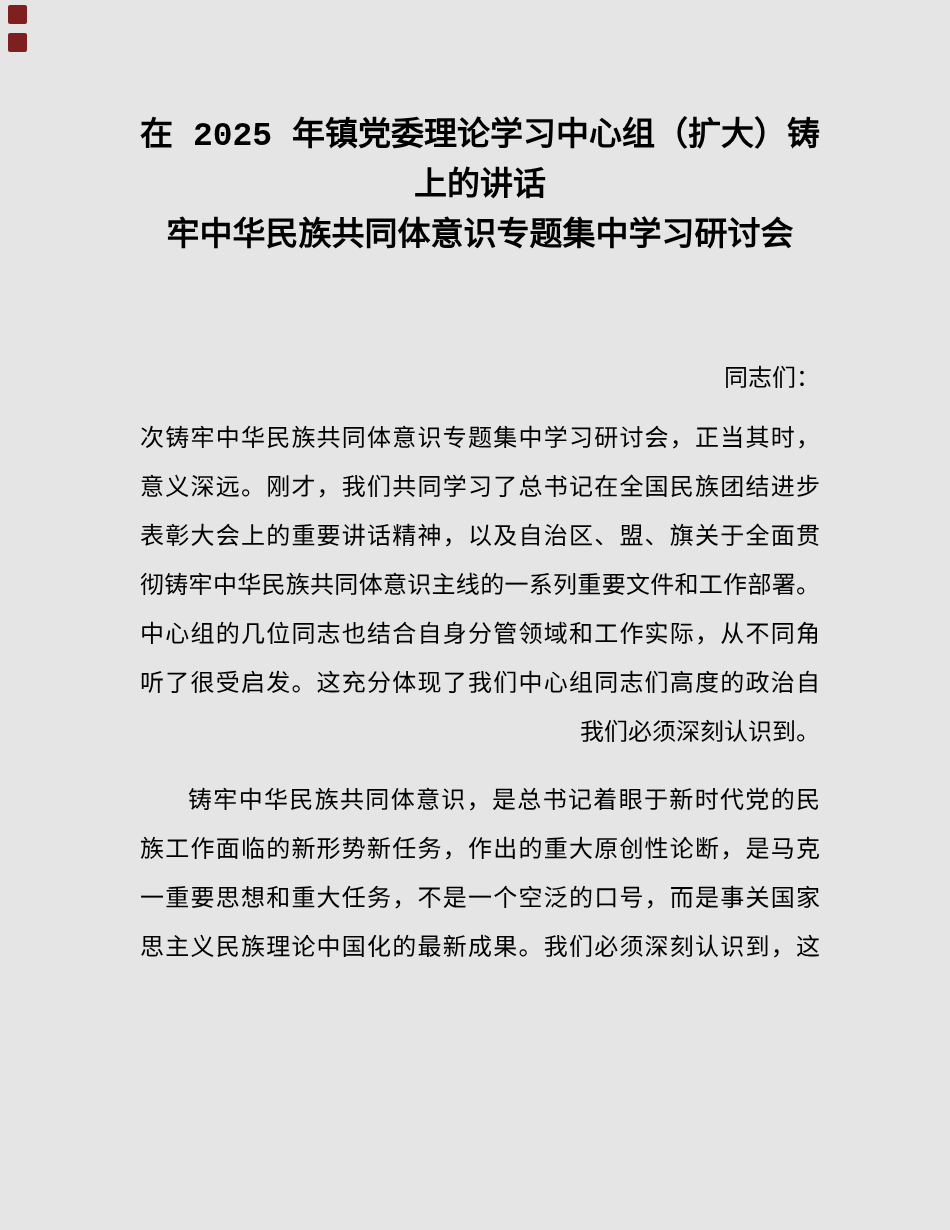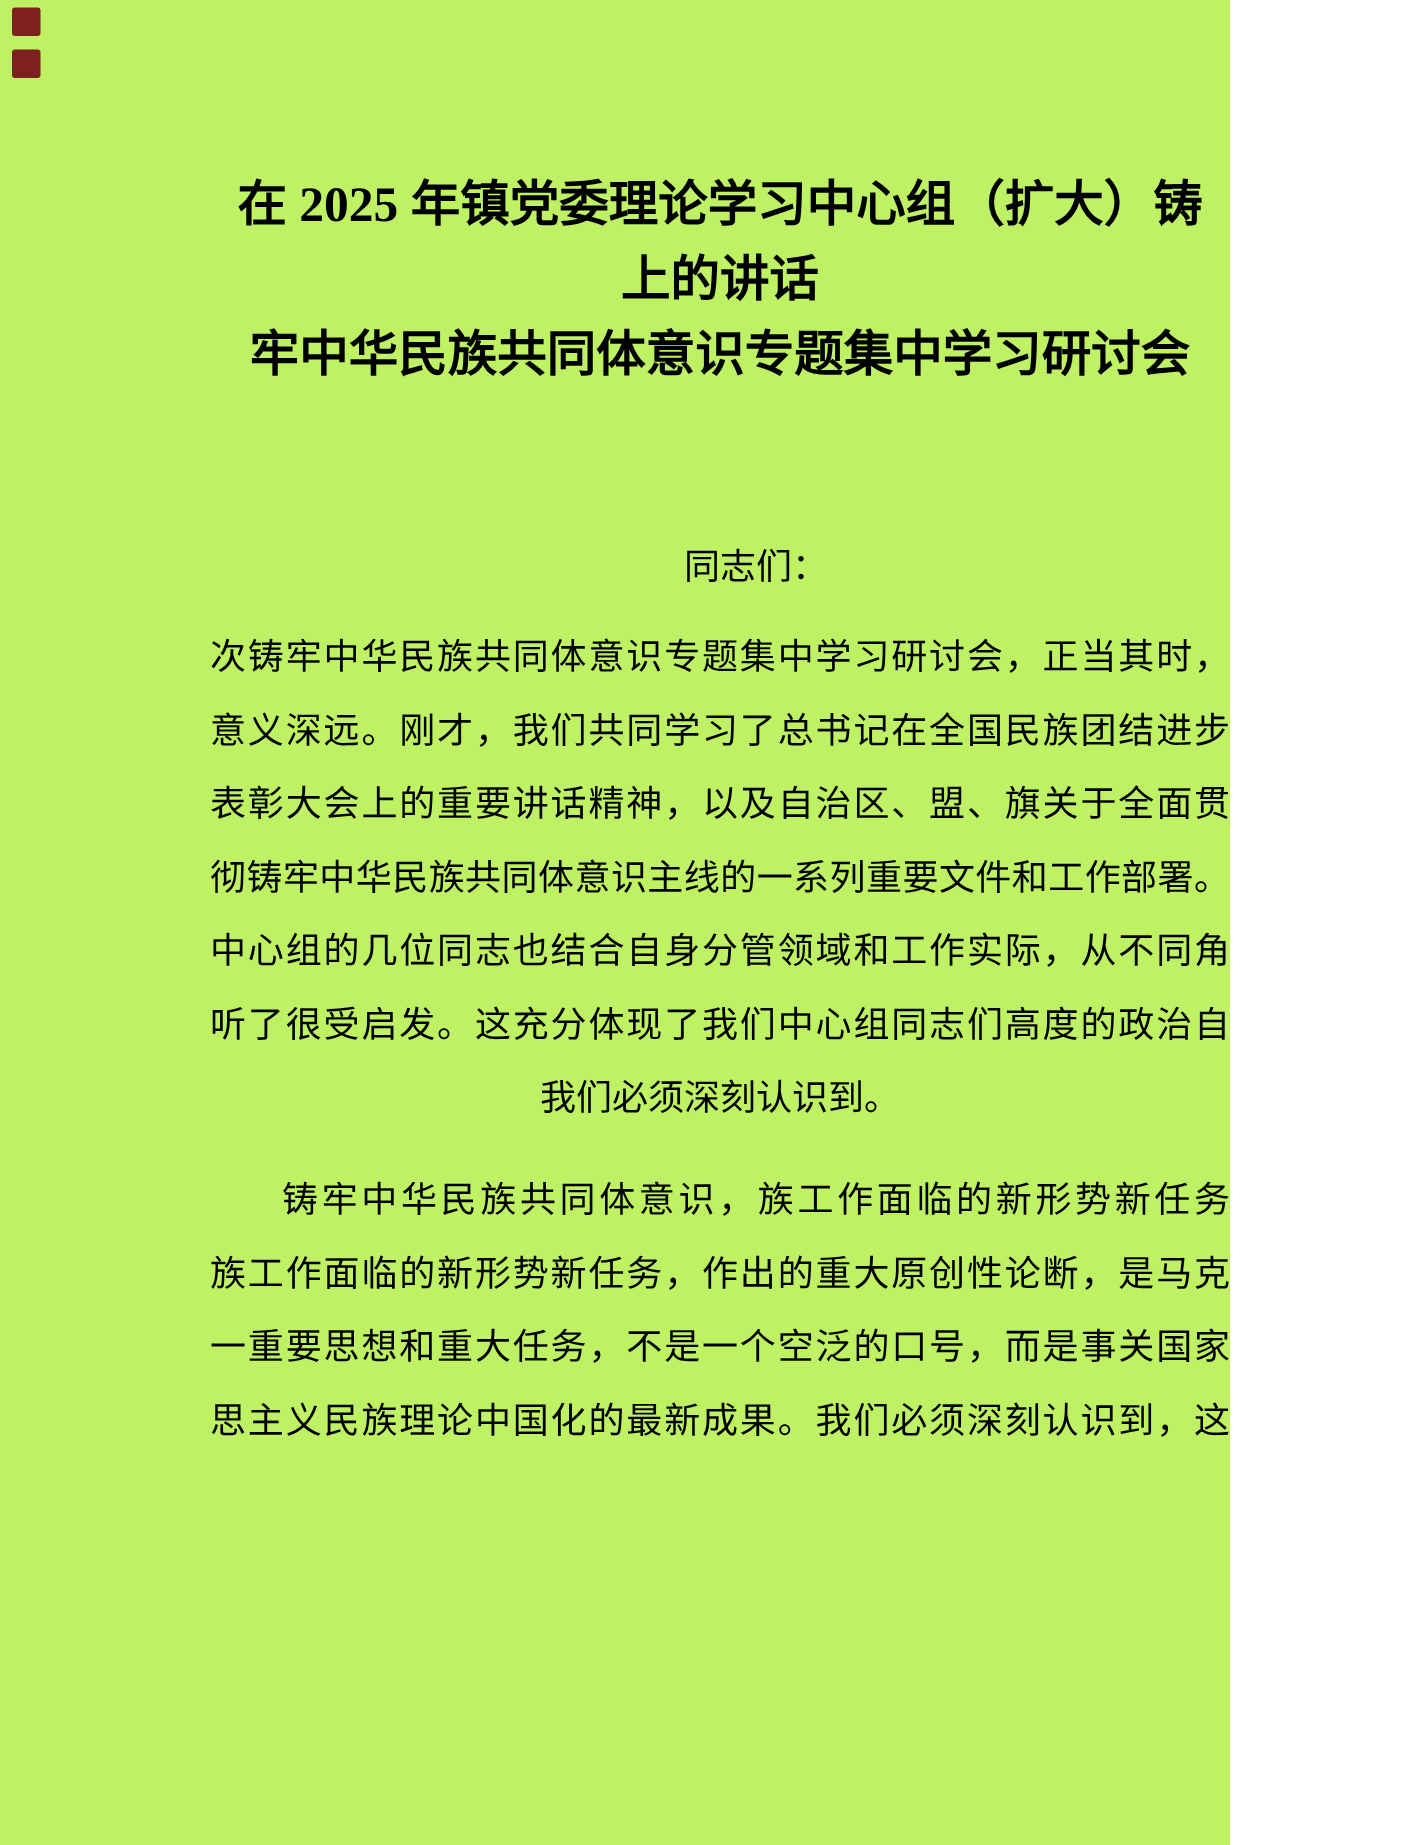--- a/index.html
+++ b/index.html
@@ -2,25 +2,25 @@
 <html lang="zh-CN"><head>
 <meta charset="utf-8">
 <style>
   html, body {
     margin: 0;
     padding: 0;
     background: #ffffff;
   }
   .page {
     position: relative;
-    width: 820px;
+    width: 950px;
     height: 1230px;
-    background: #bef264;
+    background: #e5e5e5;
     overflow: hidden;
-    font-family: Liberation Serif, serif;
+    font-family: Liberation Mono, monospace;
     color: #000000;
   }
   .corner-marks {
     position: absolute;
     left: 8px;
     top: 5px;
     display: flex;
     flex-direction: column;
     gap: 9px;
   }
@@ -52,21 +52,21 @@
     height: 49px;
     overflow: hidden;
     text-align: justify;
     text-align-last: justify;
     text-justify: inter-character;
   }
   .line.indent {
     text-indent: 48px;
   }
   .line.no-stretch {
-    text-align: center;
+    text-align: right;
     text-align-last: auto;
   }
   .salutation {
     margin-top: 93px;
   }
   .paragraphs {
     margin-top: 11px;
   }
   .paragraph + .paragraph {
     margin-top: 19px;
@@ -95,21 +95,21 @@
         <div class="paragraph">
           <div class="line">次铸牢中华民族共同体意识专题集中学习研讨会，正当其时，</div>
           <div class="line">意义深远。刚才，我们共同学习了总书记在全国民族团结进步</div>
           <div class="line">表彰大会上的重要讲话精神，以及自治区、盟、旗关于全面贯</div>
           <div class="line">彻铸牢中华民族共同体意识主线的一系列重要文件和工作部署。</div>
           <div class="line">中心组的几位同志也结合自身分管领域和工作实际，从不同角</div>
           <div class="line">听了很受启发。这充分体现了我们中心组同志们高度的政治自</div>
           <div class="line no-stretch">我们必须深刻认识到。</div>
         </div>
         <div class="paragraph">
-          <div class="line indent">铸牢中华民族共同体意识，族工作面临的新形势新任务</div>
+          <div class="line indent">铸牢中华民族共同体意识，是总书记着眼于新时代党的民</div>
           <div class="line">族工作面临的新形势新任务，作出的重大原创性论断，是马克</div>
           <div class="line">一重要思想和重大任务，不是一个空泛的口号，而是事关国家</div>
           <div class="line">思主义民族理论中国化的最新成果。我们必须深刻认识到，这</div>
         </div>
       </div>
   </div>
 
 </div>
 
 </body></html>

